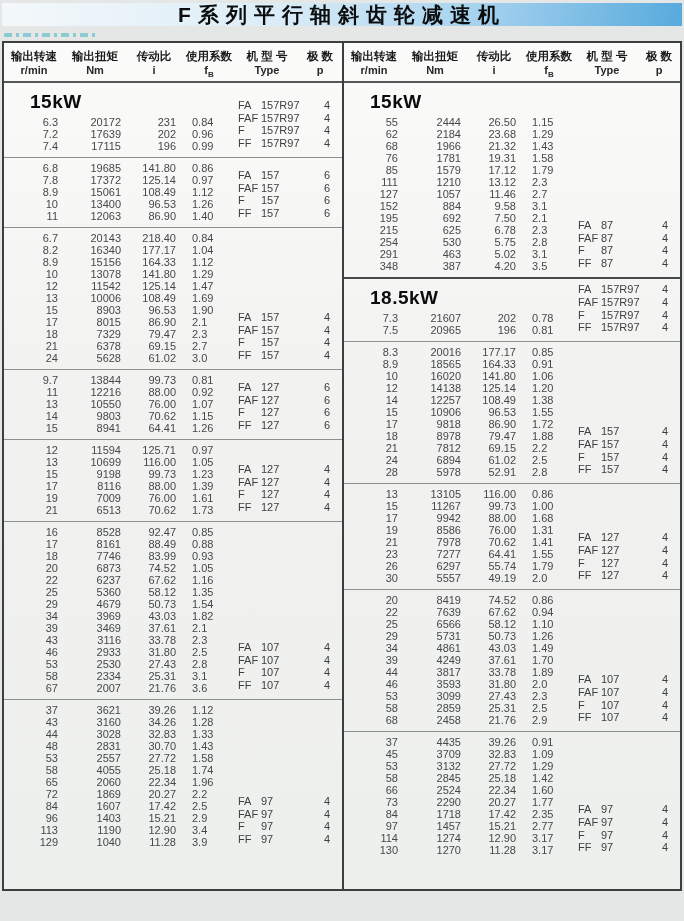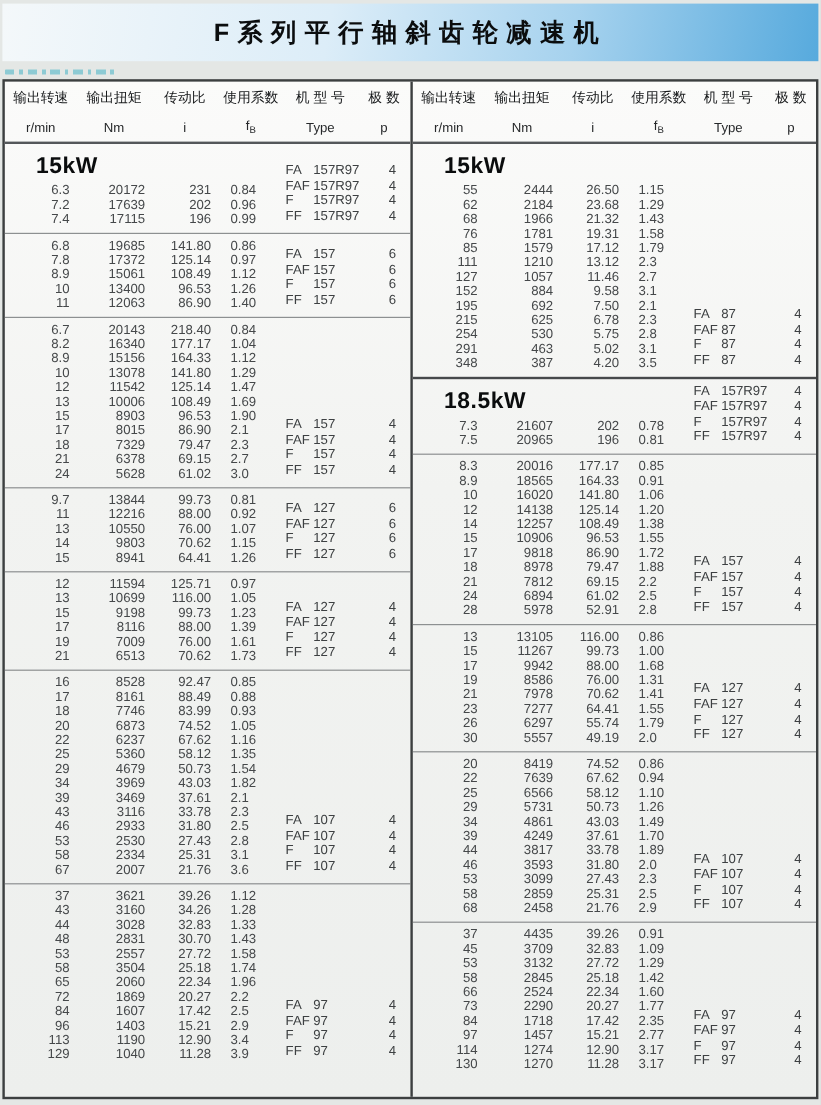--- a/index.html
+++ b/index.html
@@ -1,33 +1,33 @@
 <!DOCTYPE html>
 <html><head>
 <meta charset="utf-8">
 <style>
   * { margin:0; padding:0; box-sizing:border-box; }
   html,body { background:#d9dcda; }
   body { font-family:"Liberation Sans","DejaVu Sans",sans-serif; }
   .page { position:relative; width:684px; height:921px; background:#e4e7e5; overflow:hidden; }
 
-  .title-bar { margin:3px 2px 0; height:48px;
+  .title-bar { margin:3px 2px 0; height:23px;
     background:linear-gradient(100deg,#f4f8fa 0%,#dcedf8 40%,#a6d2ee 70%,#57aadd 100%);
     display:flex; align-items:center; justify-content:center; }
   .title-bar h1 { font-size:21px; font-weight:bold; color:#0b0d0e; letter-spacing:7px; white-space:nowrap; }
 
   .watermark { margin:7px 0 4px 4px; width:92px; height:4px; opacity:.55; border-radius:1px;
     background:repeating-linear-gradient(to right,#45b3c6 0 8px,transparent 8px 12px,#45b3c6 12px 15px,transparent 15px 19px); }
 
   .catalog-table { margin:0 2px; height:850px; border:2px solid #3c3f40; display:flex;
     background:linear-gradient(to bottom,#fbfbfa 0%,#f2f3f1 40%,#edefed 100%); }
   .half { width:50%; display:flex; flex-direction:column; overflow:hidden; }
   .half + .half { border-left:2px solid #3c3f40; }
 
-  .thead { height:52px; border-bottom:2px solid #54575a; display:flex; align-items:stretch; padding:6px 0 5px; }
+  .thead { height:40px; border-bottom:2px solid #54575a; display:flex; align-items:stretch; padding:6px 0 5px;font-weight:bold; }
   .th { display:flex; flex-direction:column; align-items:center; justify-content:space-between; }
   .th .cn { font-size:11.5px; color:#17191b; letter-spacing:0; white-space:nowrap; }
   .th .unit { font-size:11px; color:#26282a; }
   .th .unit sub { font-size:8px; }
 
   .c-speed  { width:60px; }
   .c-torque { width:62px; }
   .c-ratio  { width:56px; }
   .c-factor { width:54px; }
   .c-type   { width:62px; }
@@ -542,21 +542,21 @@
                   <div class="cell cell-factor">1.43</div>
                 </div>
                 <div class="row">
                   <div class="cell cell-speed">53</div>
                   <div class="cell cell-torque">2557</div>
                   <div class="cell cell-ratio">27.72</div>
                   <div class="cell cell-factor">1.58</div>
                 </div>
                 <div class="row">
                   <div class="cell cell-speed">58</div>
-                  <div class="cell cell-torque">3504</div>
+                  <div class="cell cell-torque">4055</div>
                   <div class="cell cell-ratio">25.18</div>
                   <div class="cell cell-factor">1.74</div>
                 </div>
                 <div class="row">
                   <div class="cell cell-speed">65</div>
                   <div class="cell cell-torque">2060</div>
                   <div class="cell cell-ratio">22.34</div>
                   <div class="cell cell-factor">1.96</div>
                 </div>
                 <div class="row">

